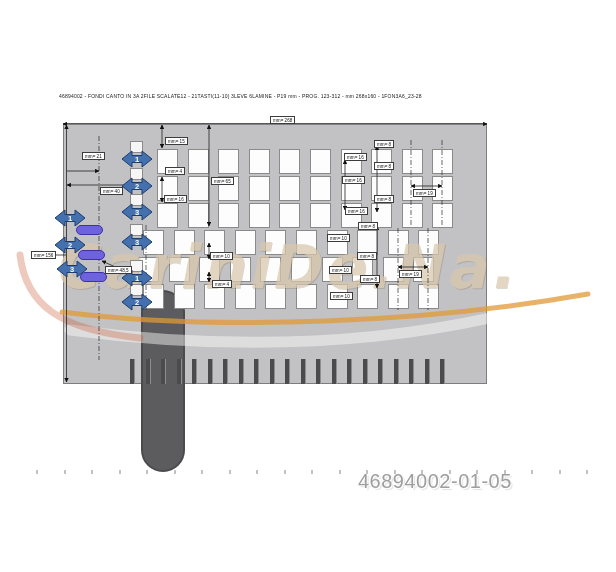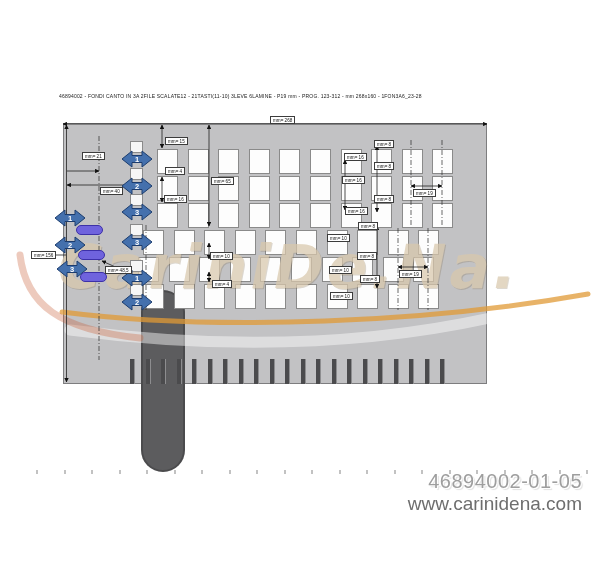--- a/index.html
+++ b/index.html
@@ -16,21 +16,21 @@
   .pill{position:absolute;width:27px;height:10px;border-radius:5px;box-sizing:border-box;}
   .dlabel{position:absolute;background:#fff;border:1px solid #3c3c3c;font-size:4.6px;line-height:1.15;
           padding:0.5px 2px;white-space:nowrap;color:#111;z-index:40;}
   .arrow{position:absolute;z-index:35;}
   svg.layer{position:absolute;left:0;top:0;z-index:25;pointer-events:none;}
   .watermark{position:absolute;left:0;top:0;width:616px;height:572px;z-index:18;pointer-events:none;}
   .wmtext{position:absolute;left:58px;top:232px;font-family:"DejaVu Sans", sans-serif;
           font-style:italic;font-weight:bold;font-size:60px;letter-spacing:3px;opacity:.72;
           text-shadow:1px 1px 0 rgba(120,100,70,.35);white-space:nowrap;}
   .tick{position:absolute;width:2px;height:4px;opacity:.55;}
-  .footer{position:absolute;left:358px;top:470px;width:224px;text-align:right;}
+  .footer{position:absolute;left:358px;top:470px;width:224px;text-align:left;}
   .footer .code{font-size:20px;color:#9e9e9e;letter-spacing:.5px;text-shadow:1px 1px 0 #fff,2px 2px 1px rgba(0,0,0,.12);}
   .footer .site{font-size:19px;color:#6e6e6e;text-shadow:1px 1px 0 #fff;}
   #keys,#slots,#labels,#arrows,#pills,#tabs,#ticks{position:absolute;left:0;top:0;width:616px;height:572px;pointer-events:none;}
   #keys{z-index:10}#slots{z-index:12}#pills{z-index:38}#tabs{z-index:34}#ticks{z-index:5}
 </style>
 </head>
 <body>
 
 <div class="page">
   <div class="title">46894002 - FONDI CANTO IN 3A 2FILE SCALATE12 - 21TASTI(11-10) 3LEVE 6LAMINE - P19 mm - PROG. 123-312 - mm 268x160 - 1FON3A6_23-28</div>
@@ -261,15 +261,14 @@
       <div class="tick" style="left: 448.5px; top: 470px; background: rgb(143, 143, 143);"></div>
       <div class="tick" style="left: 476px; top: 470px; background: rgb(143, 143, 143);"></div>
       <div class="tick" style="left: 503.5px; top: 470px; background: rgb(143, 143, 143);"></div>
       <div class="tick" style="left: 531px; top: 470px; background: rgb(143, 143, 143);"></div>
       <div class="tick" style="left: 558.5px; top: 470px; background: rgb(143, 143, 143);"></div>
       <div class="tick" style="left: 586px; top: 470px; background: rgb(143, 143, 143);"></div>
     </div>
 
   <div class="footer">
     <div class="code">46894002-01-05</div>
-    <div class="site">www.carinidena.com</div>
   </div>
 </div>
 
 </body></html>

